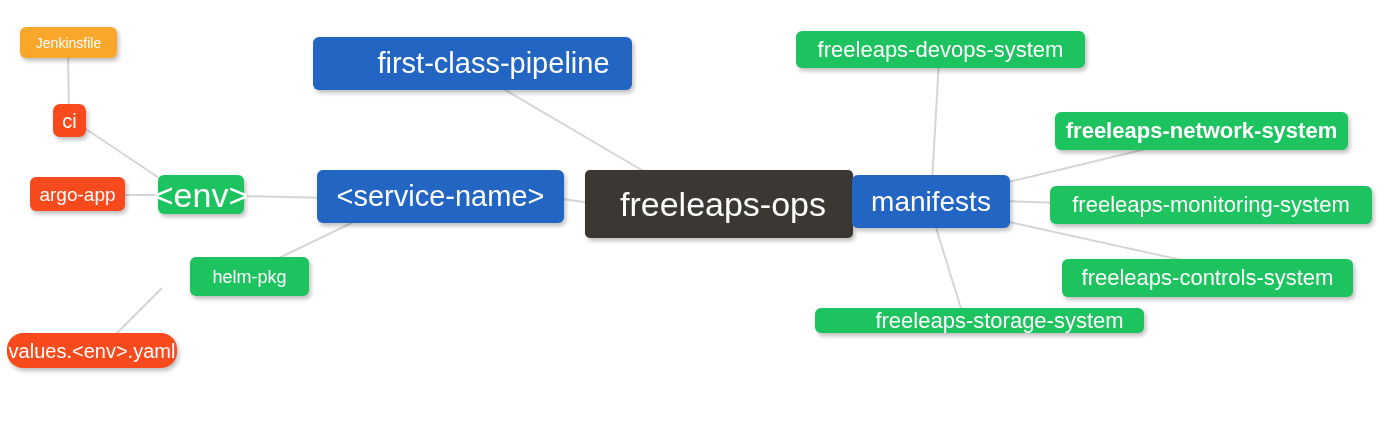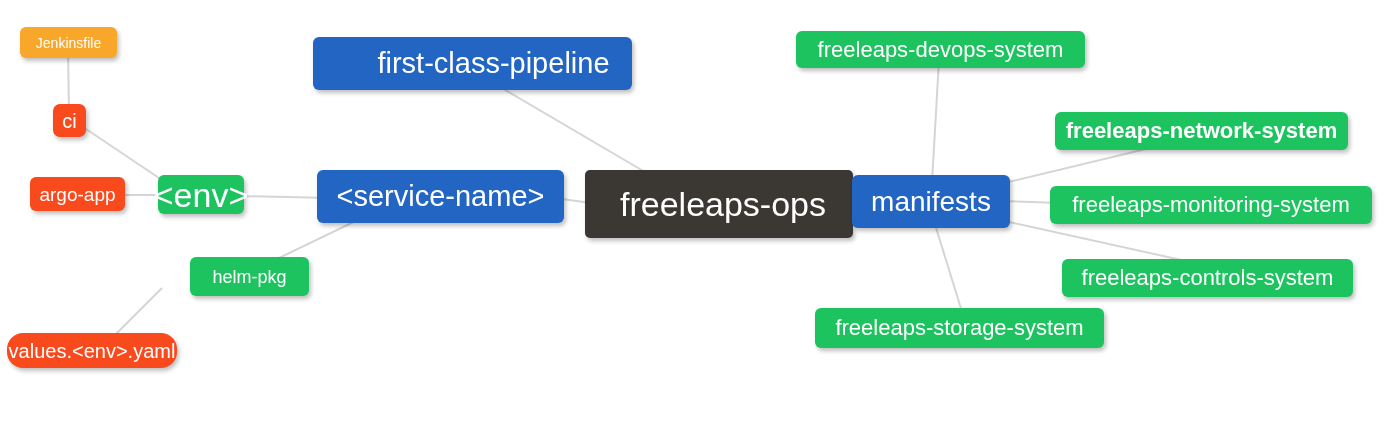--- a/index.html
+++ b/index.html
@@ -44,21 +44,21 @@
   #n-helm-pkg    { left:146px; top:257px; width:119px; height:39px; font-size:18px;margin-left:44px; }
   #n-values      { left:7px;   top:333px; width:170px; height:35px; font-size:20px; border-radius:16px; }
   #n-fcp         { left:313px; top:37px;  width:277px; height:53px; font-size:29px;padding-left:42px; }
   #n-service     { left:317px; top:170px; width:247px; height:53px; font-size:29px; }
   #n-root        { left:585px; top:170px; width:260px; height:68px; font-size:34px; border-radius:5px; }
   #n-manifests   { left:852px; top:175px; width:158px; height:53px; font-size:28px; }
   #n-devops      { left:796px; top:31px;  width:289px; height:37px; font-size:22px; }
   #n-network     { left:1055px;top:112px; width:293px; height:38px; font-size:22px;font-weight:bold; }
   #n-monitoring  { left:1050px;top:186px; width:322px; height:38px; font-size:22px; }
   #n-controls    { left:1062px;top:259px; width:291px; height:38px; font-size:22px; }
-  #n-storage     { left:815px; top:308px; width:289px; height:40px; font-size:22px; }
+  #n-storage     { left:815px; top:308px; width:289px; height:25px; font-size:22px;padding-left:40px; }
 </style>
 </head>
 <body>
 
 <div class="canvas">
 
   <svg class="edges" viewBox="0 0 1390 421" xmlns="http://www.w3.org/2000/svg">
     <line x1="68" y1="45" x2="69" y2="120"></line>
     <line x1="80" y1="125" x2="180" y2="192"></line>
     <line x1="110" y1="195" x2="175" y2="195"></line>

